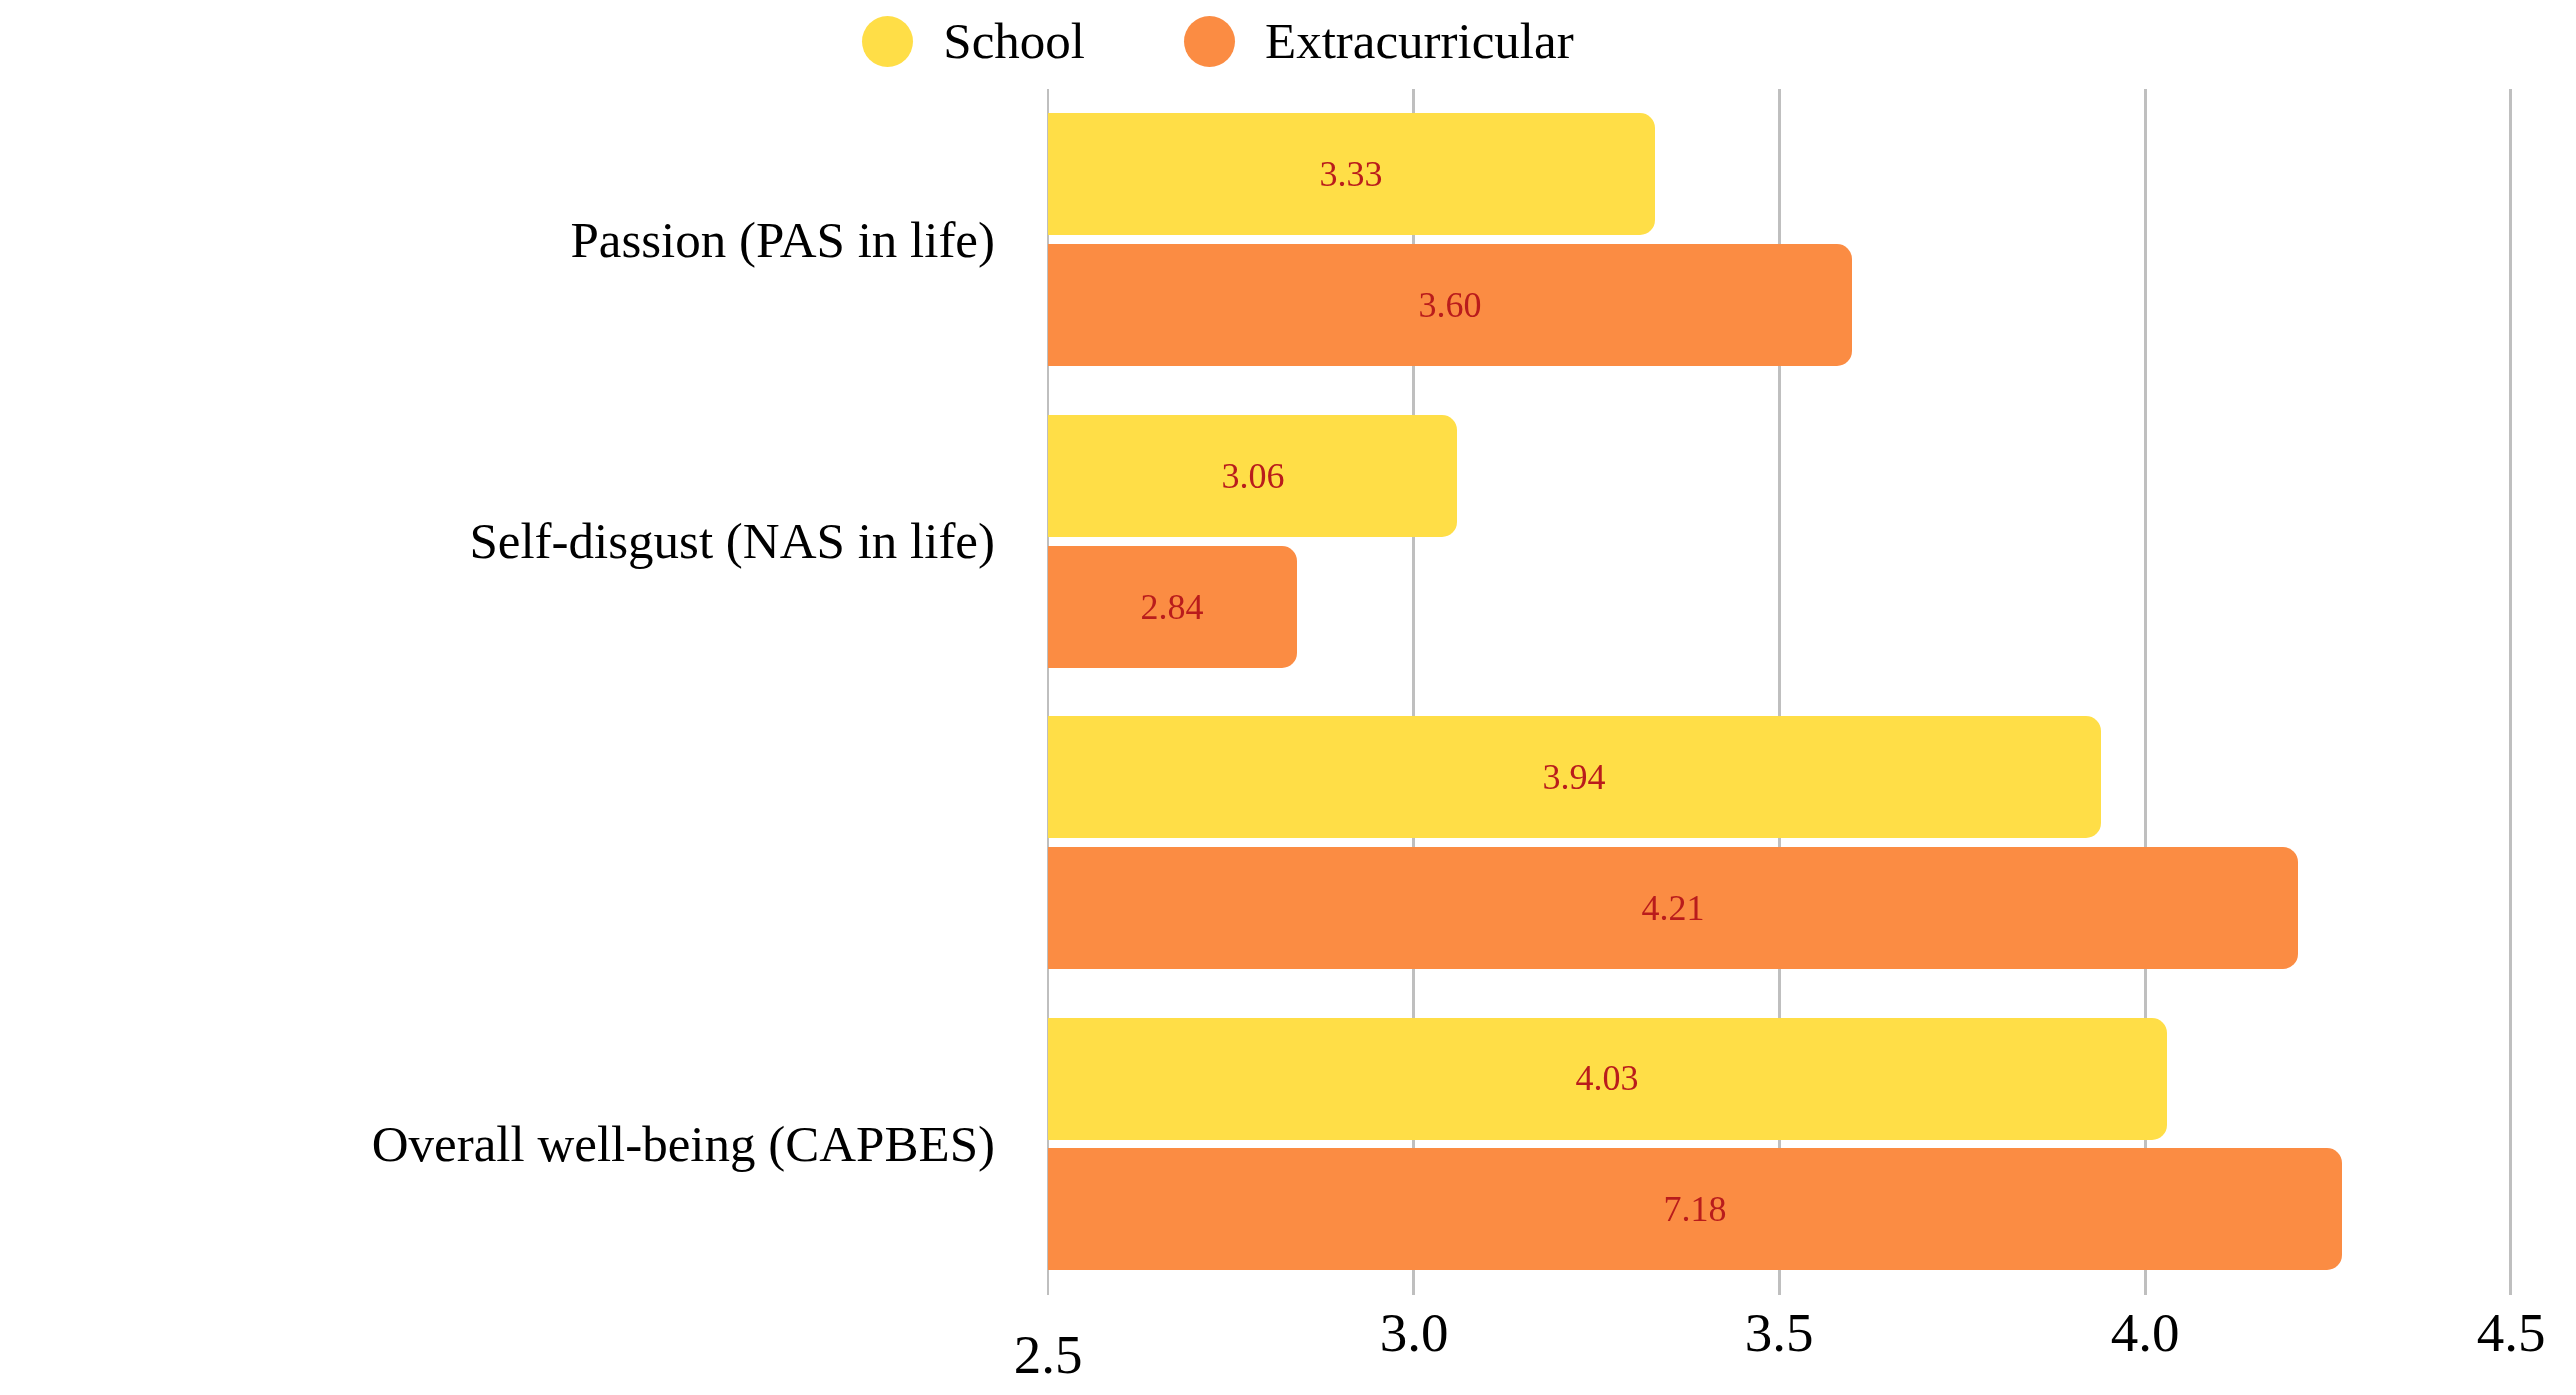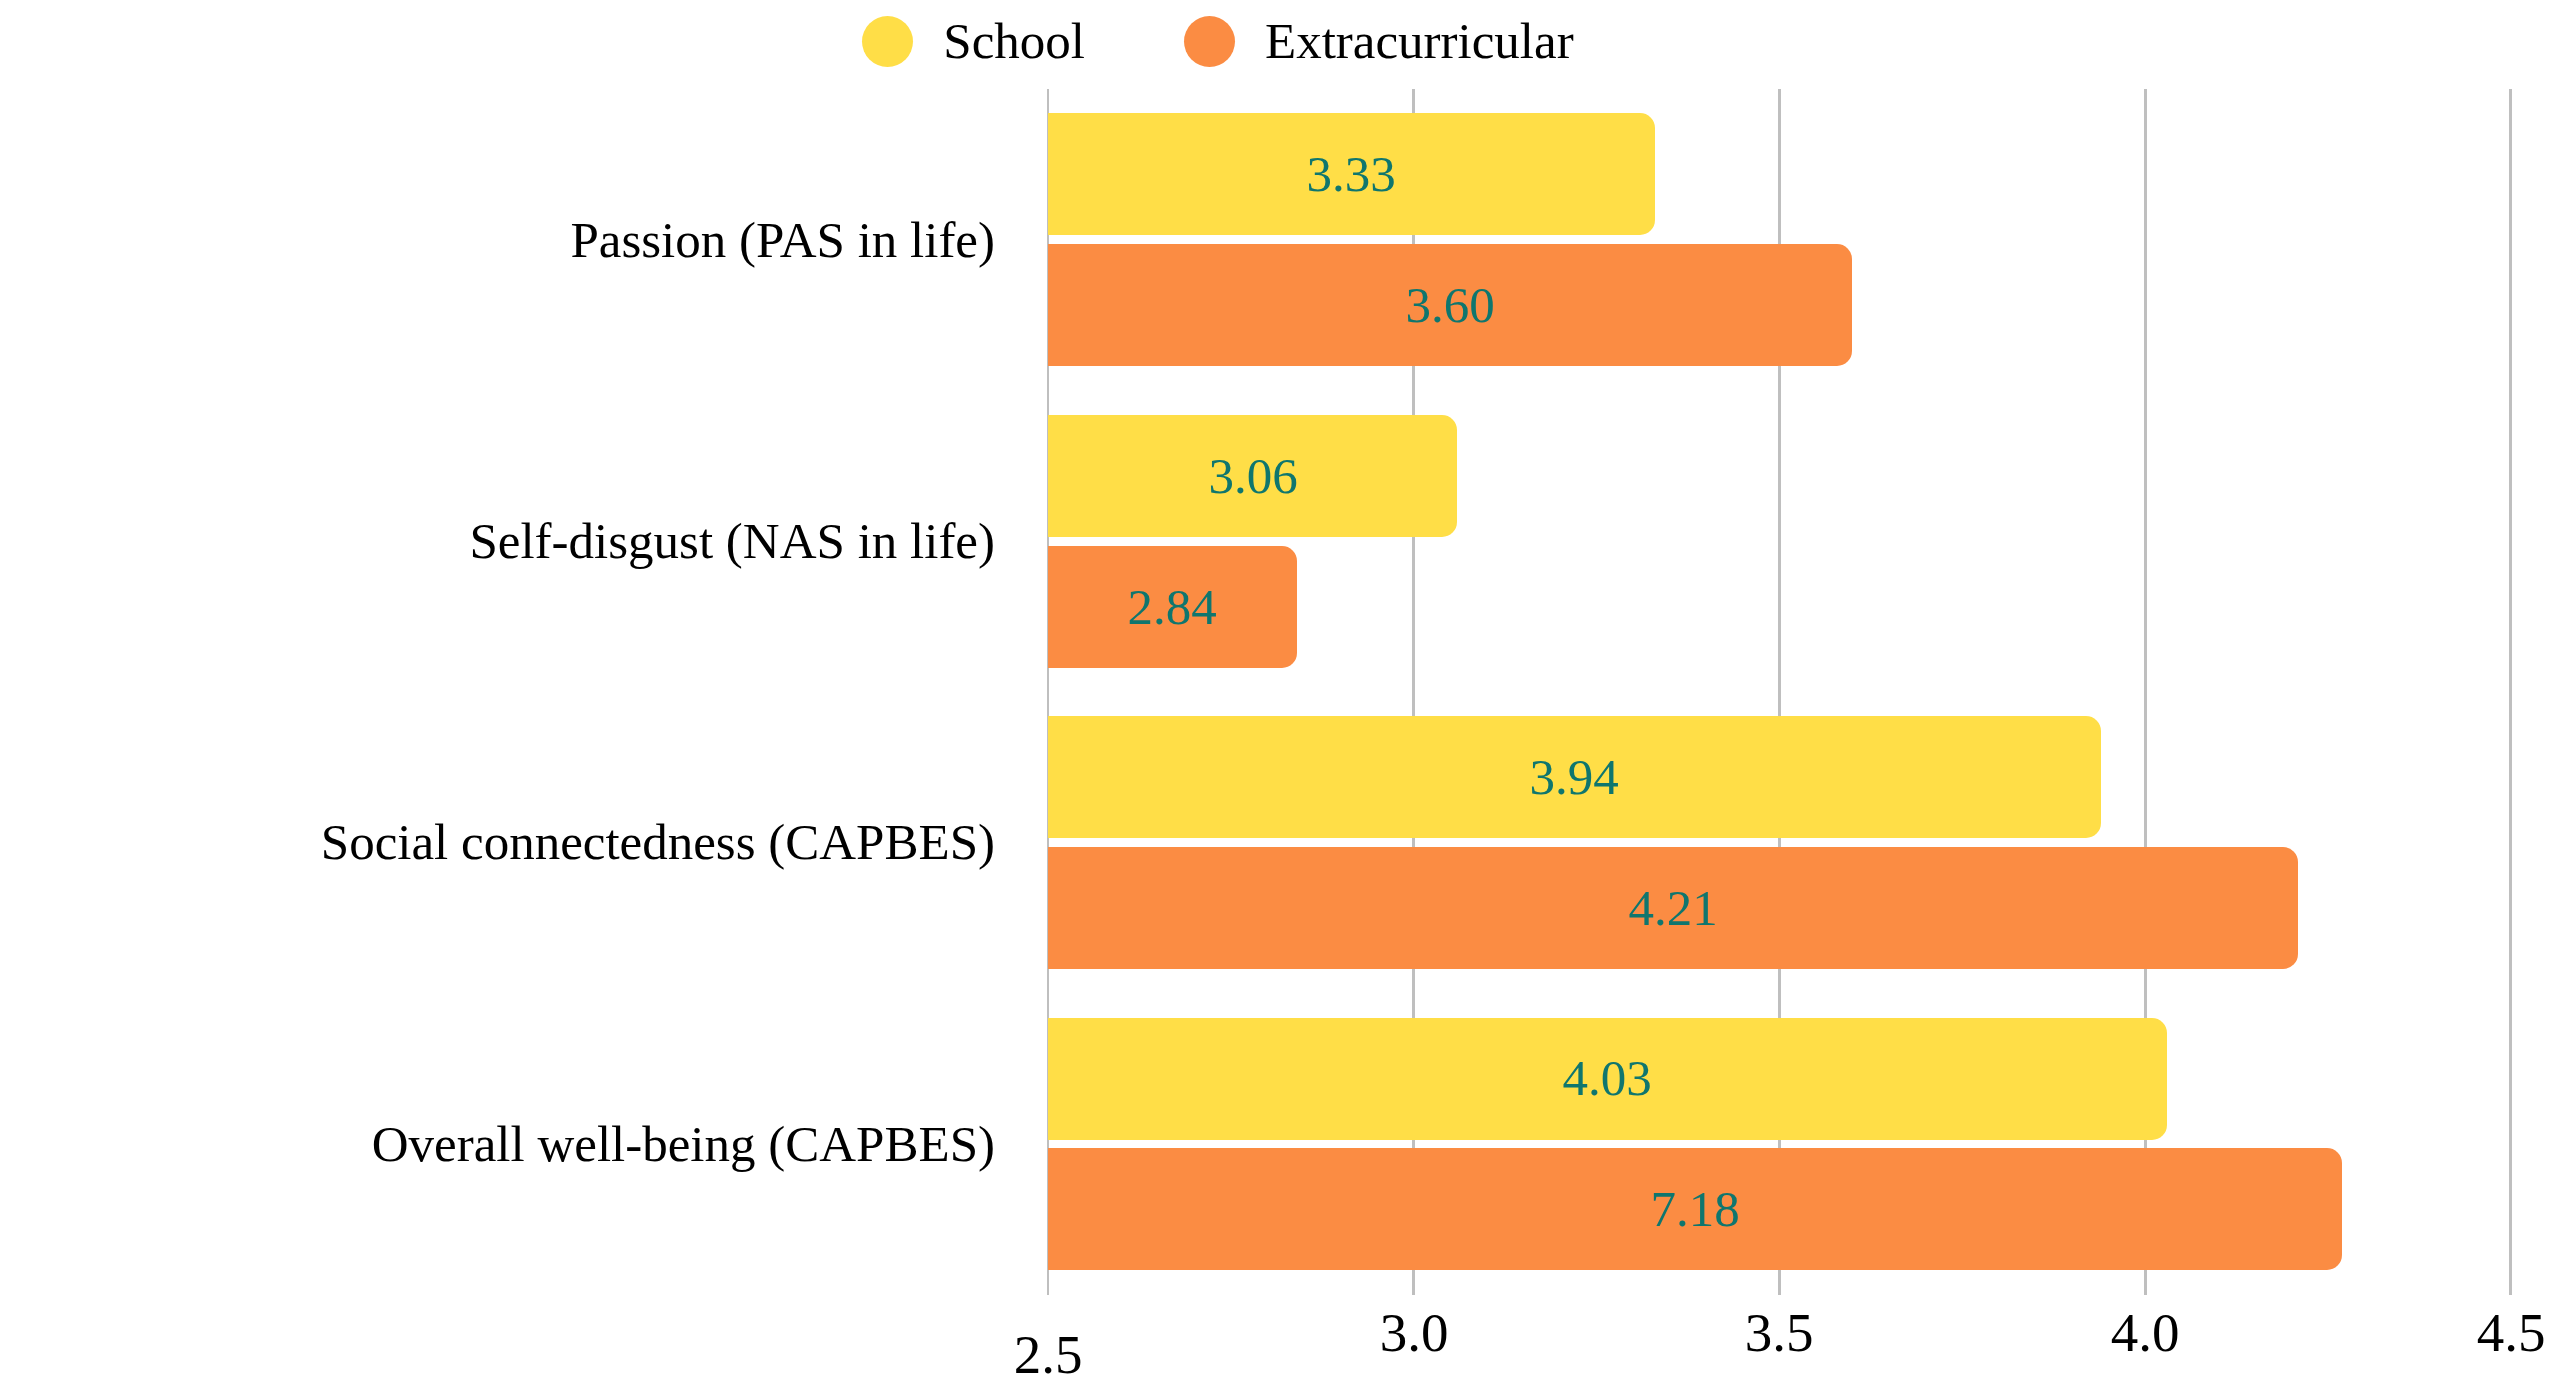--- a/index.html
+++ b/index.html
@@ -12,21 +12,21 @@
   .legend-item{display:flex;align-items:center;gap:30px;}
   .legend-swatch{width:51px;height:51px;border-radius:50%;display:block;}
   .legend-label{font-size:51px;color:#000;line-height:1;white-space:nowrap;}
 
   
   #plot{position:absolute;left:1048px;top:89px;width:1462px;height:1206px;}
   .gridline{position:absolute;top:0;bottom:0;width:2.5px;background:#bfbfbf;}
   .bar{position:absolute;left:0;top:0;height:100%;
        border-top-right-radius:15px;border-bottom-right-radius:15px;}
   .bar-value{position:absolute;top:50%;transform:translate(-50%,-50%);
-             font-size:51px;color:#0f766e;line-height:1;white-space:nowrap;}
+             font-size:36px;color:#b91c1c;line-height:1;white-space:nowrap;}
   #ylabels{position:absolute;left:0;top:89px;width:1032px;height:1206px;}
   .ylabel{position:absolute;right:37px;font-size:51px;color:#000;
           line-height:1;white-space:nowrap;text-align:right;
           transform:translateY(-50%);}
 
   
   #xaxis{position:absolute;left:0;top:1305px;width:2576px;height:90px;}
   .xtick{position:absolute;top:0;font-size:55px;color:#000;line-height:1;
          transform:translateX(-50%);white-space:nowrap;}
 </style>
@@ -42,21 +42,20 @@
     </div>
     <div class="legend-item">
       <span class="legend-swatch" style="background: rgb(251, 140, 67);"></span>
       <span class="legend-label">Extracurricular</span>
     </div>
   </div>
 
   <div id="ylabels">
     <div class="ylabel" style="top: 151px;">Passion (PAS in life)</div>
     <div class="ylabel" style="top: 452px;">Self-disgust (NAS in life)</div>
-    <div class="ylabel" style="top: 753px;">Social connectedness (CAPBES)</div>
     <div class="ylabel" style="top: 1055px; margin-left: 48px;">Overall well-being (CAPBES)</div>
   </div>
 
   <div id="plot">
     <div id="gridlines">
         <div class="gridline" style="left: -1.2px; background: rgb(191, 191, 191);"></div>
         <div class="gridline" style="left: 364px; background: rgb(191, 191, 191);"></div>
         <div class="gridline" style="left: 730px; background: rgb(191, 191, 191);"></div>
         <div class="gridline" style="left: 1096px; background: rgb(191, 191, 191);"></div>
         <div class="gridline" style="left: 1461px; background: rgb(191, 191, 191);"></div>

